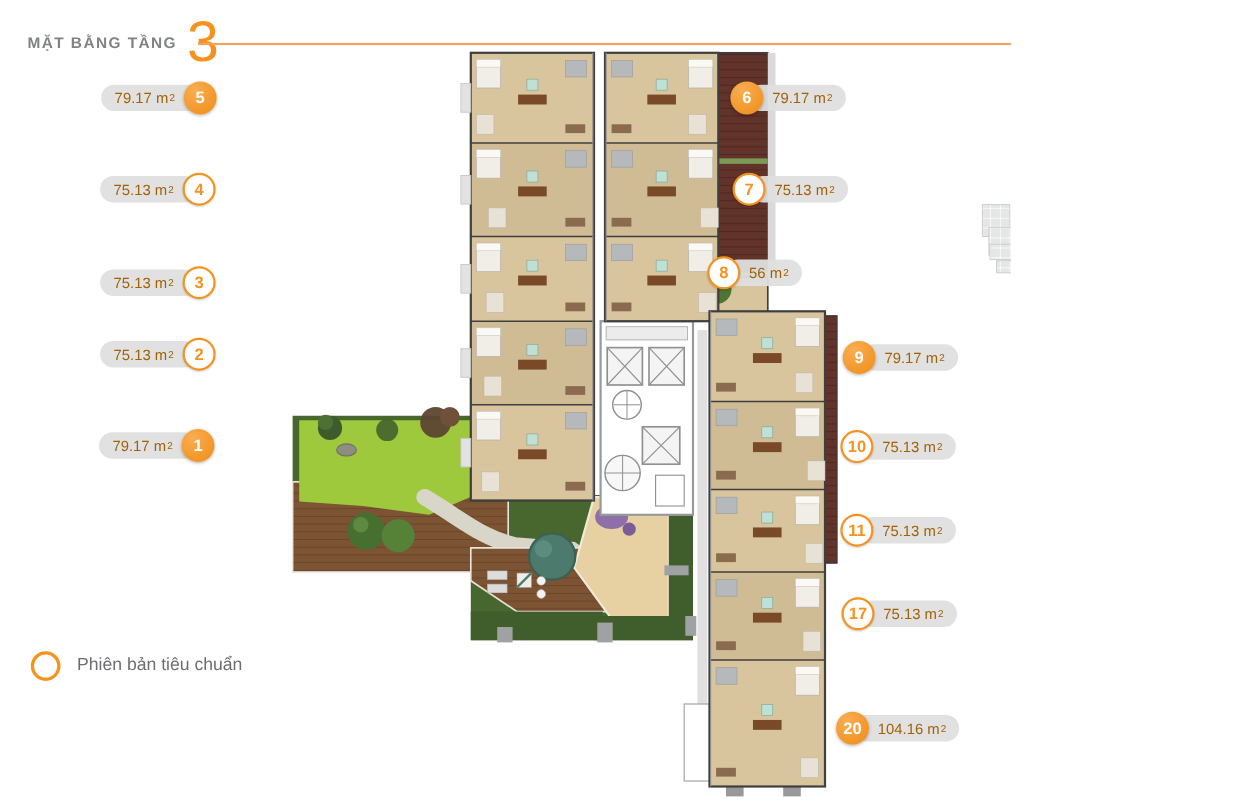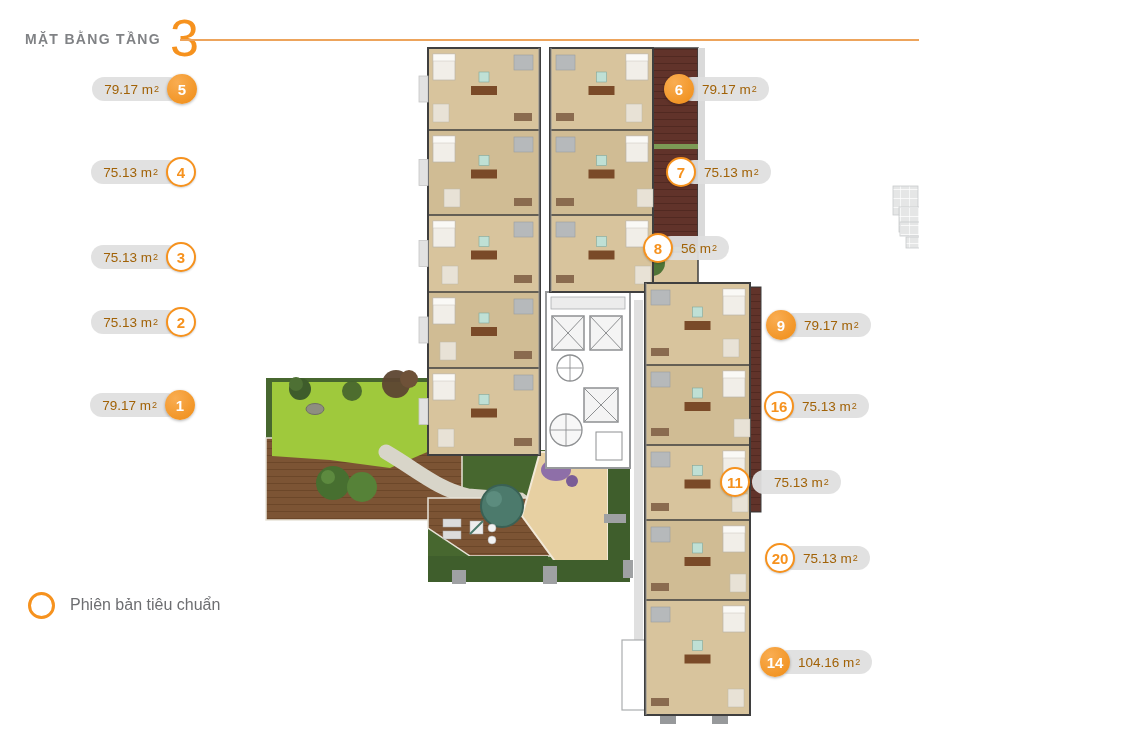--- a/index.html
+++ b/index.html
@@ -317,33 +317,33 @@
       </div>
       <div class="badge side-right standard" style="left: 643px; top: 233px;">
         <span class="num">8</span>
         <span class="pill">56&nbsp;m<sup>2</sup></span>
       </div>
       <div class="badge side-right upgraded" style="left: 766px; top: 310px;">
         <span class="num">9</span>
         <span class="pill">79.17&nbsp;m<sup>2</sup></span>
       </div>
       <div class="badge side-right standard" style="left: 764px; top: 391px;">
-        <span class="num">16</span>
-        <span class="pill">75.13&nbsp;m<sup>2</sup></span>
-      </div>
-      <div class="badge side-right standard" style="left: 720px; top: 467px; gap: 16px;">
+        <span class="num">10</span>
+        <span class="pill">75.13&nbsp;m<sup>2</sup></span>
+      </div>
+      <div class="badge side-right standard" style="left: 764px; top: 467px;">
         <span class="num">11</span>
         <span class="pill">75.13&nbsp;m<sup>2</sup></span>
       </div>
       <div class="badge side-right standard" style="left: 765px; top: 543px;">
+        <span class="num">17</span>
+        <span class="pill">75.13&nbsp;m<sup>2</sup></span>
+      </div>
+      <div class="badge side-right upgraded" style="left: 760px; top: 647px;">
         <span class="num">20</span>
-        <span class="pill">75.13&nbsp;m<sup>2</sup></span>
-      </div>
-      <div class="badge side-right upgraded" style="left: 760px; top: 647px;">
-        <span class="num">14</span>
         <span class="pill">104.16&nbsp;m<sup>2</sup></span>
       </div>
     </div>
   <div id="legend">
       <div class="legend-row">
         <span class="legend-sw sw-standard"></span>
         <span class="legend-label">Phiên bản tiêu chuẩn</span>
       </div>
     </div>
 </div>

